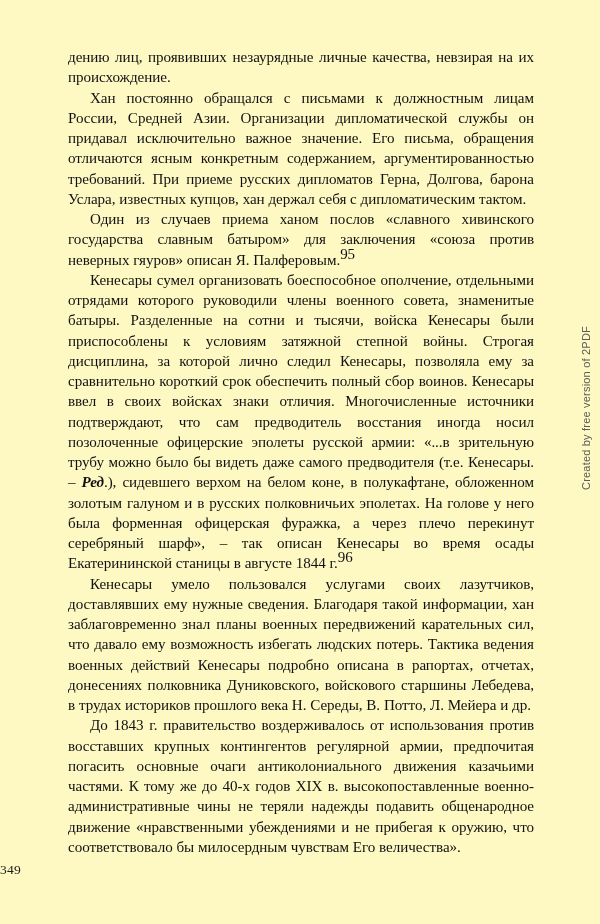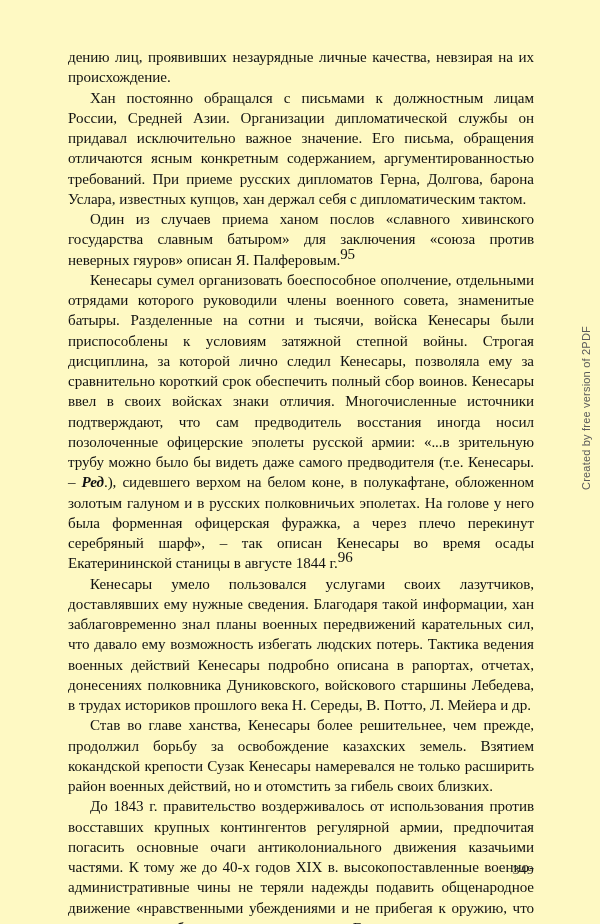--- a/index.html
+++ b/index.html
@@ -73,21 +73,20 @@
     white-space: nowrap;
     transform-origin: left top;
     transform: rotate(-90deg) translate(-260px, 6px);
   }
 
   .page-number {
     position: absolute;
     left: 0;
     top: 862px;
     width: 534px;
-    text-align: right;
     font-size: 13.5px;
     font-family: "Liberation Serif", "DejaVu Serif", serif;
     color: #1a1a1a;
     letter-spacing: 0.3px;
   }
 </style>
 </head>
 <body>
 
 <div class="page">
@@ -98,21 +97,20 @@
 
     <p class="para indent">Хан постоянно обращался с письмами к должностным лицам России, Средней Азии. Организации дипломатической службы он придавал исключительно важное значение. Его письма, обращения отличаются ясным конкретным содержанием, аргументированностью требований. При приеме русских дипломатов Герна, Долгова, барона Услара, известных купцов, хан держал себя с дипломатическим тактом.</p>
 
     <p class="para indent"><span>Один из случаев приема ханом послов «славного хивинского государства славным батыром» для заключения «союза против неверных гяуров» описан Я. Палферовым.</span><sup class="fn">95</sup></p>
 
     <p class="para indent"><span>Кенесары сумел организовать боеспособное ополчение, отдельными отрядами которого руководили члены военного совета, знаменитые батыры. Разделенные на сотни и тысячи, войска Кенесары были приспособлены к условиям затяжной степной войны. Строгая дисциплина, за которой лично следил Кенесары, позволяла ему за сравнительно короткий срок обеспечить полный сбор воинов. Кенесары ввел в своих войсках знаки отличия. Многочисленные источники подтверждают, что сам предводитель восстания иногда носил позолоченные офицерские эполеты русской армии: «...в зрительную трубу можно было бы видеть даже самого предводителя (т.е. Кенесары. – </span><i class="ed">Ред</i><span>.), сидевшего верхом на белом коне, в полукафтане, обложенном золотым галуном и в русских полковничьих эполетах. На голове у него была форменная офицерская фуражка, а через плечо перекинут серебряный шарф», – так описан Кенесары во время осады Екатерининской станицы в августе 1844 г.</span><sup class="fn">96</sup></p>
 
     <p class="para indent">Кенесары умело пользовался услугами своих лазутчиков, доставлявших ему нужные сведения. Благодаря такой информации, хан заблаговременно знал планы военных передвижений карательных сил, что давало ему возможность избегать людских потерь. Тактика ведения военных действий Кенесары подробно описана в рапортах, отчетах, донесениях полковника Дуниковского, войскового старшины Лебедева, в трудах историков прошлого века Н. Середы, В. Потто, Л. Мейера и др.</p>
 
 
-    <p class="para indent">Став во главе ханства, Кенесары более решительнее, чем прежде, продолжил борьбу за освобождение казахских земель. Взятием кокандской крепости Сузак Кенесары намеревался не только расширить район военных действий, но и отомстить за гибель своих близких.</p>
 
     <p class="para indent"><span>До 1843 г. правительство воздерживалось от использования против восставших крупных контингентов регулярной армии, предпочитая погасить основные очаги антиколониального движения казачьими частями. К тому же до 40-х годов XIX в. высокопоставленные военно-административные чины не теряли надежды подавить общенародное движение «нравственными убеждениями и не прибегая к оружию, что соответствовало бы милосердным чувствам Его величества».</span></p>
 
   </div>
 
   <div class="watermark">Created by free version of 2PDF</div>
 
   <div class="page-number">349</div>
 
 </div>

